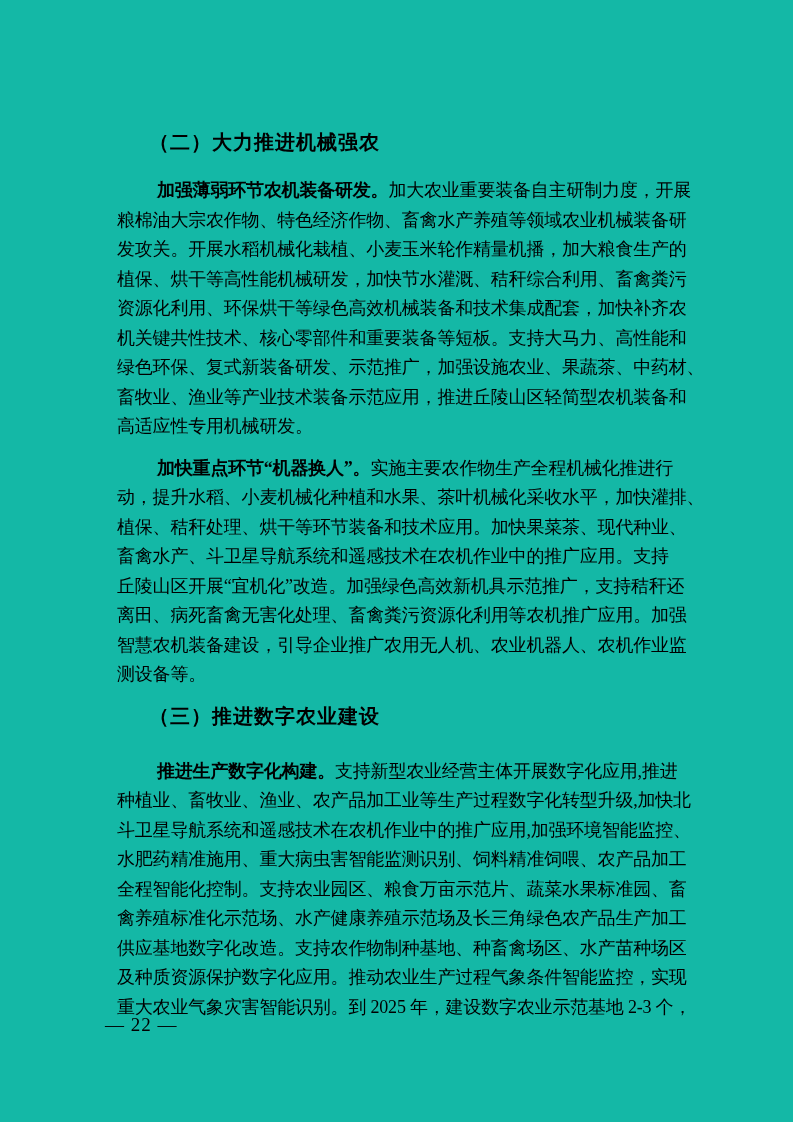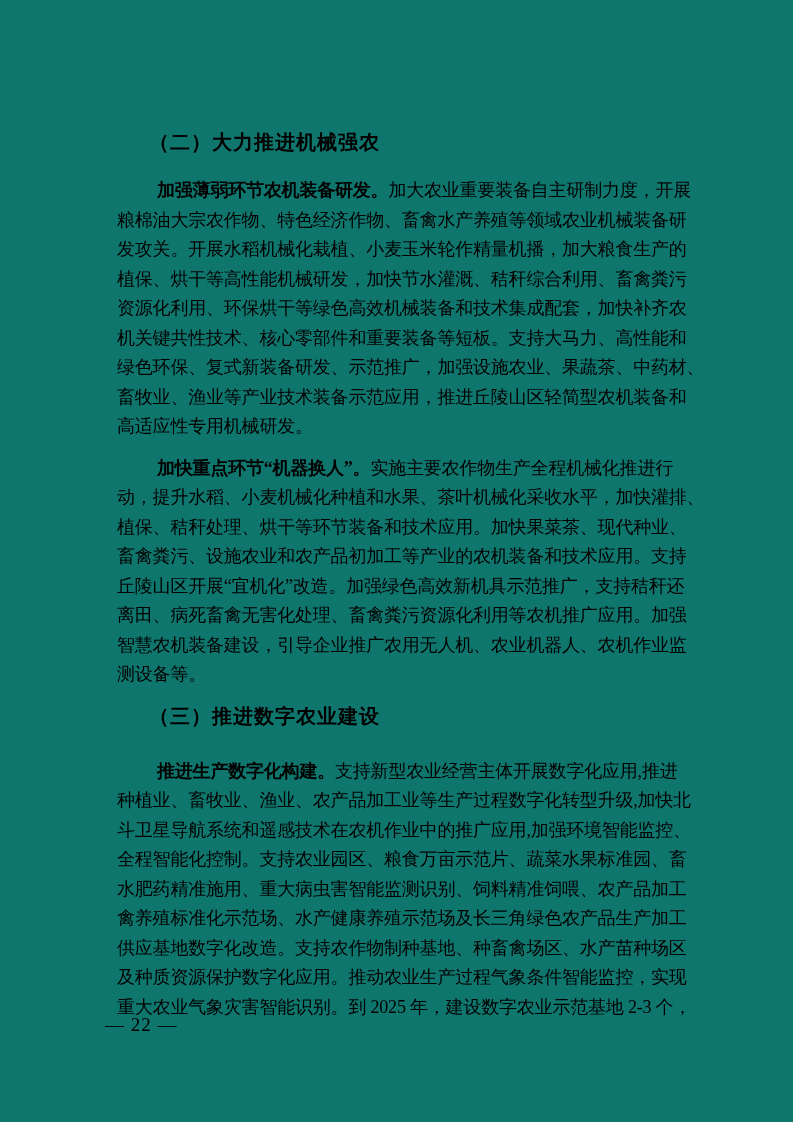--- a/index.html
+++ b/index.html
@@ -1,20 +1,20 @@
 <!DOCTYPE html>
 <html lang="zh"><head>
 <meta charset="utf-8">
 <style>
   html, body { margin: 0; padding: 0; background: #ffffff; }
   .page {
     position: relative;
     width: 793px;
     height: 1122px;
-    background: #0f766e;
+    background: #14b8a6;
     overflow: hidden;
     font-family: "Liberation Serif", "DejaVu Serif", serif;
     color: #000000;
   }
   .content {
     position: absolute;
     left: 105px;
     top: 128px;
     width: 588px;
   }
@@ -69,37 +69,37 @@
       <div class="line">畜牧业、渔业等产业技术装备示范应用，推进丘陵山区轻简型农机装备和</div>
       <div class="line">高适应性专用机械研发。</div>
     </div>
 
     <div class="para">
       <div class="line first">
         <span class="lead">加快重点环节“机器换人”。</span><span>实施主要农作物生产全程机械化推进行</span>
       </div>
       <div class="line">动，提升水稻、小麦机械化种植和水果、茶叶机械化采收水平，加快灌排、</div>
       <div class="line">植保、秸秆处理、烘干等环节装备和技术应用。加快果菜茶、现代种业、</div>
-      <div class="line">畜禽粪污、设施农业和农产品初加工等产业的农机装备和技术应用。支持</div>
+      <div class="line">畜禽水产、斗卫星导航系统和遥感技术在农机作业中的推广应用。支持</div>
       <div class="line">丘陵山区开展“宜机化”改造。加强绿色高效新机具示范推广，支持秸秆还</div>
       <div class="line">离田、病死畜禽无害化处理、畜禽粪污资源化利用等农机推广应用。加强</div>
       <div class="line">智慧农机装备建设，引导企业推广农用无人机、农业机器人、农机作业监</div>
       <div class="line">测设备等。</div>
     </div>
 
     <div class="section-heading second">（三）推进数字农业建设</div>
 
     <div class="para">
       <div class="line first">
         <span class="lead">推进生产数字化构建。</span><span>支持新型农业经营主体开展数字化应用,推进</span>
       </div>
       <div class="line">种植业、畜牧业、渔业、农产品加工业等生产过程数字化转型升级,加快北</div>
       <div class="line">斗卫星导航系统和遥感技术在农机作业中的推广应用,加强环境智能监控、</div>
+      <div class="line">水肥药精准施用、重大病虫害智能监测识别、饲料精准饲喂、农产品加工</div>
       <div class="line">全程智能化控制。支持农业园区、粮食万亩示范片、蔬菜水果标准园、畜</div>
-      <div class="line">水肥药精准施用、重大病虫害智能监测识别、饲料精准饲喂、农产品加工</div>
       <div class="line">禽养殖标准化示范场、水产健康养殖示范场及长三角绿色农产品生产加工</div>
       <div class="line">供应基地数字化改造。支持农作物制种基地、种畜禽场区、水产苗种场区</div>
       <div class="line">及种质资源保护数字化应用。推动农业生产过程气象条件智能监控，实现</div>
       <div class="line">重大农业气象灾害智能识别。到 2025 年，建设数字农业示范基地 2-3 个，</div>
     </div>
 
   </div>
 
   <div class="footer-page-number">— 22 —</div>
 </div>

